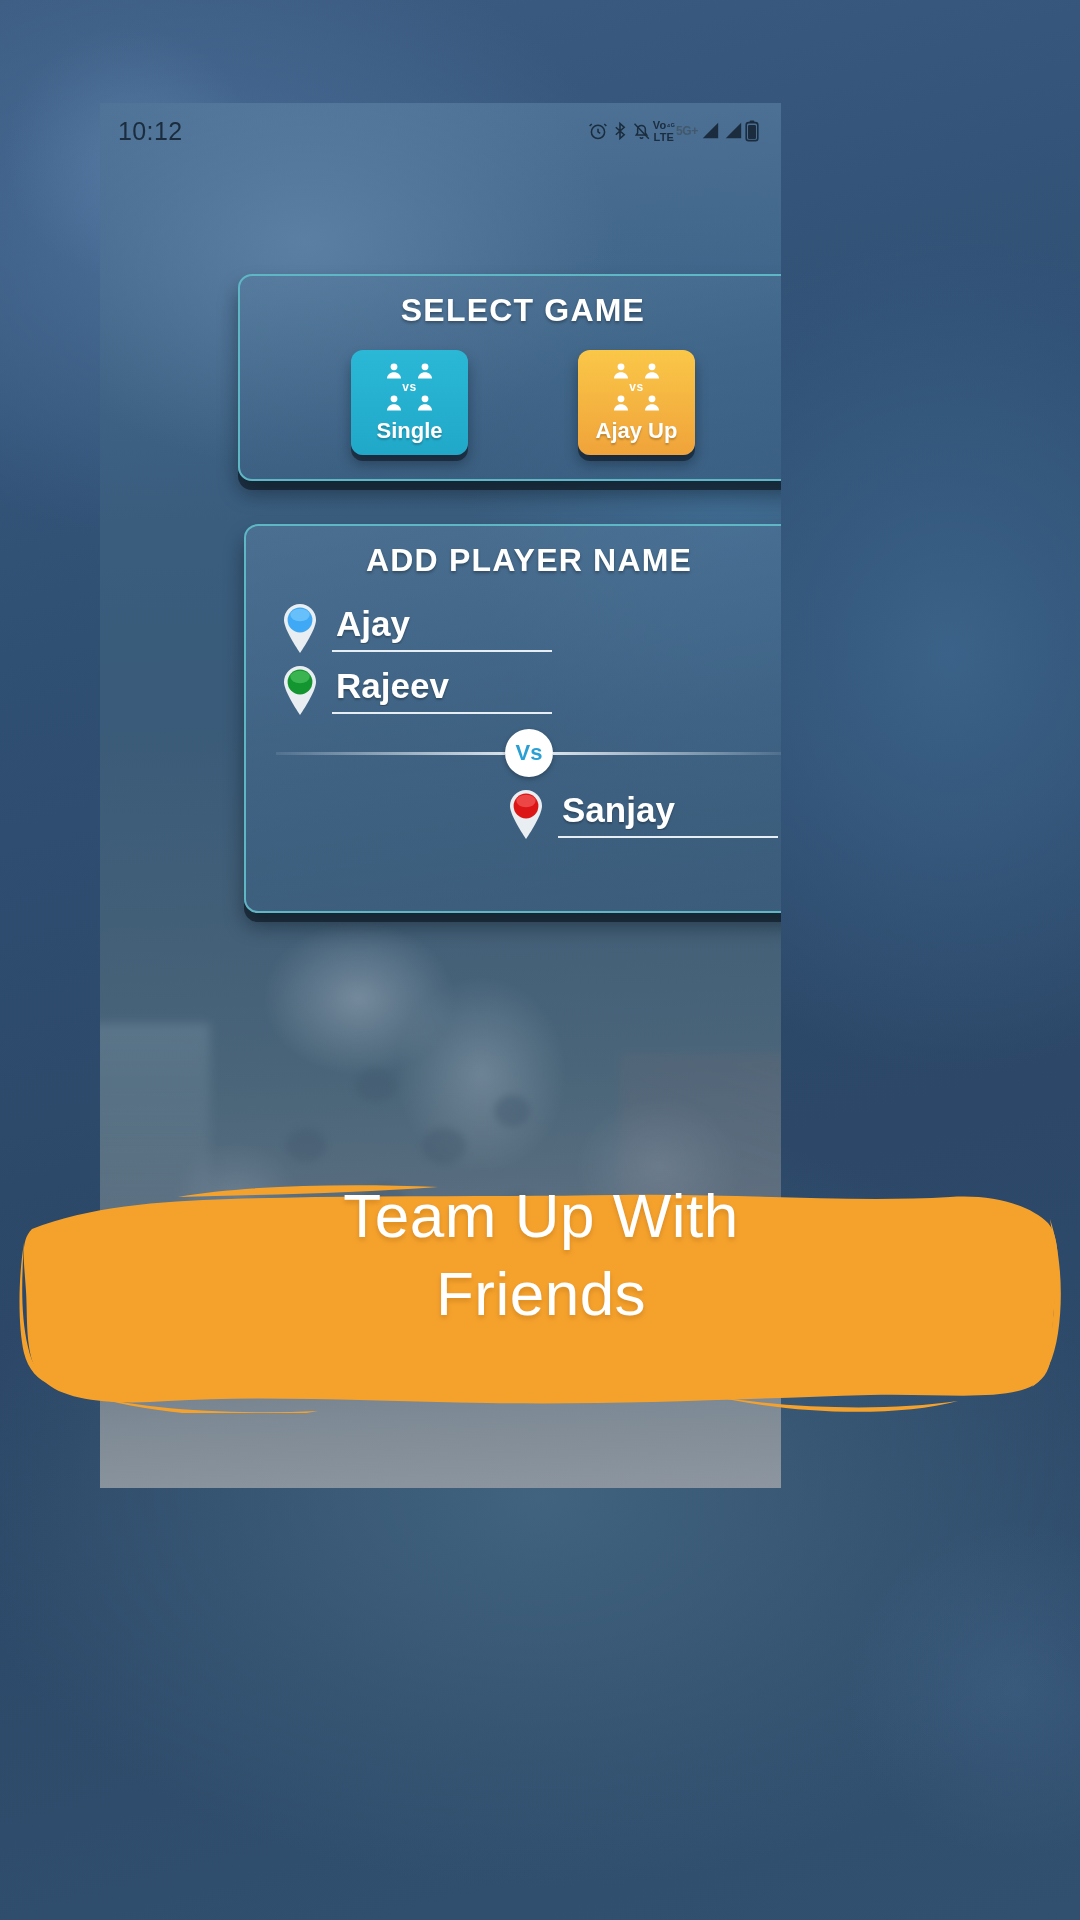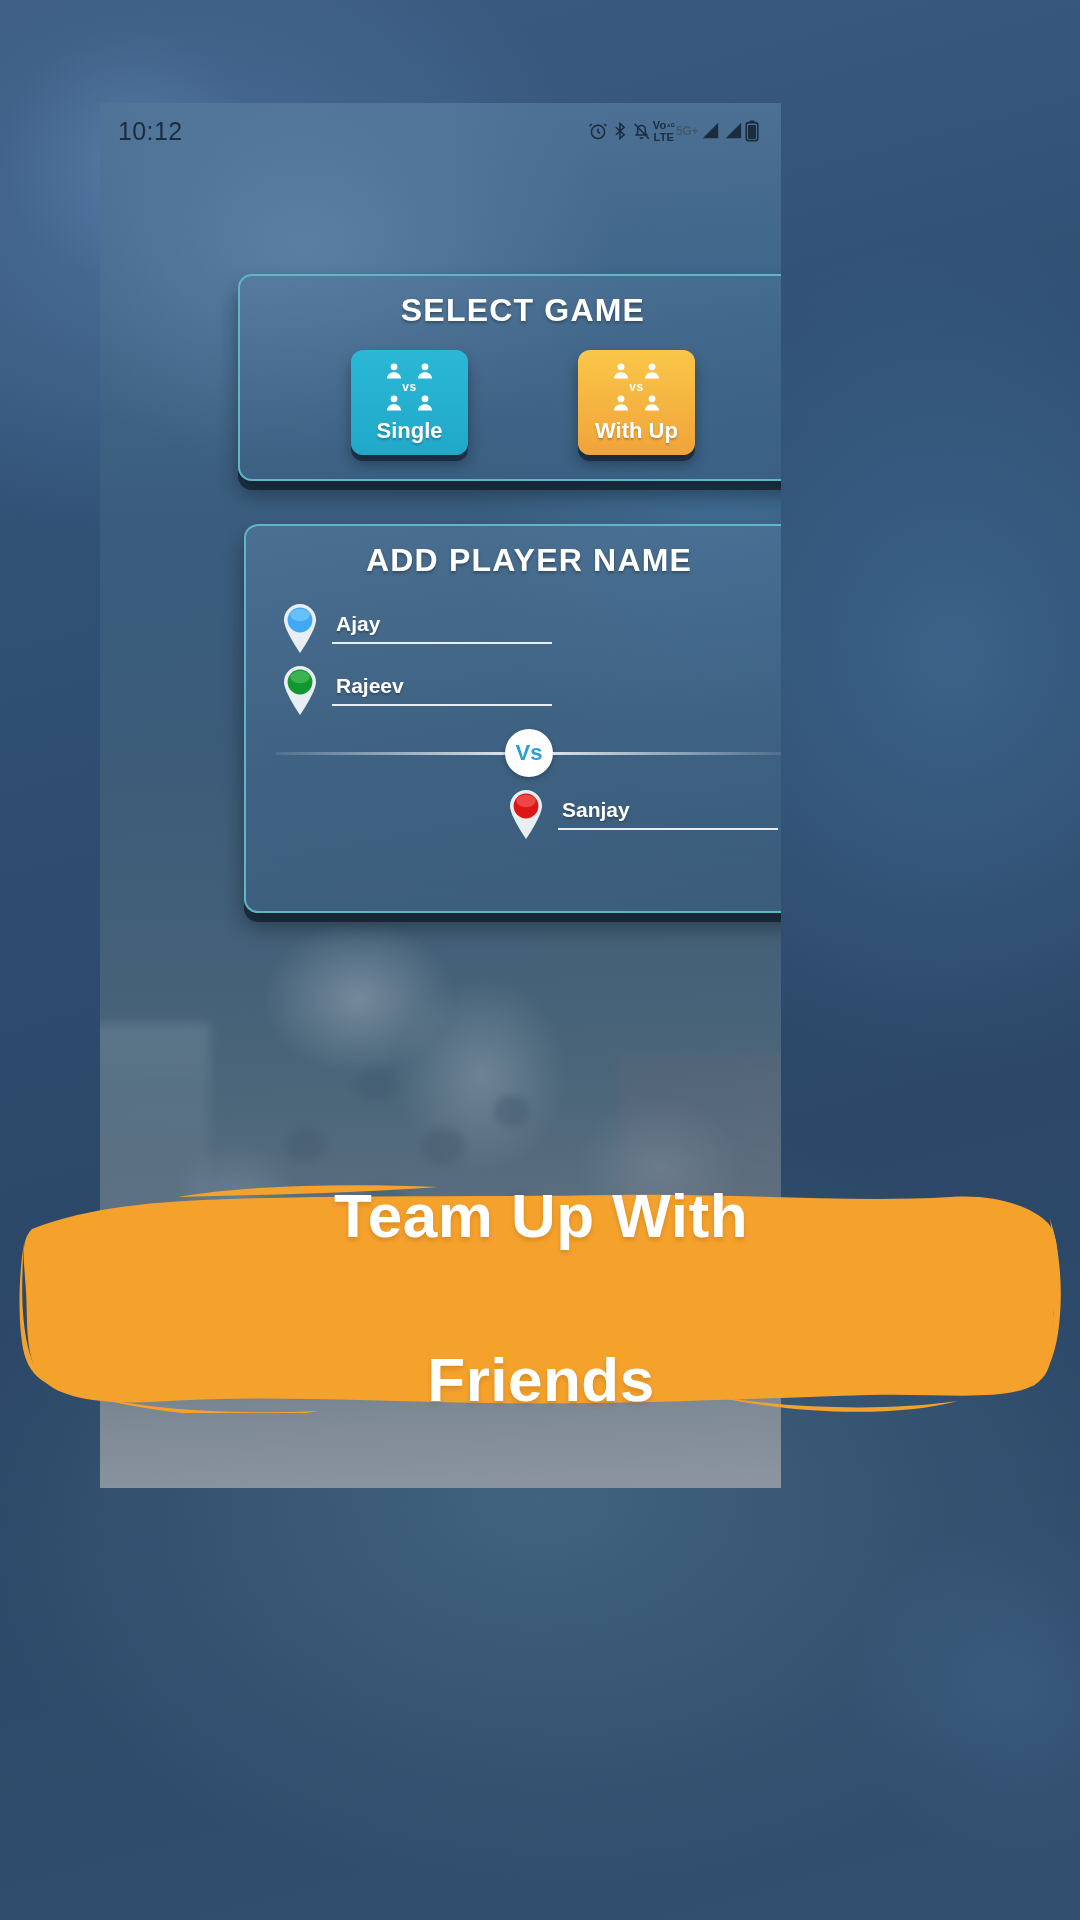--- a/index.html
+++ b/index.html
@@ -137,21 +137,21 @@
   .player-row.right { padding-left:8px; padding-right:34px; justify-content:flex-end; }
   .pin { width:40px; height:52px; flex:none; }
   .name-wrap { margin-left:12px; width:220px; }
   .player-row.right .name-wrap { width:220px; }
   .name-input {
     width:100%;
     background:transparent; border:none; outline:none;
     border-bottom:2px solid #e6edf3;
     color:#ffffff;
     font-family:"Liberation Sans", sans-serif;
-    font-weight:700; font-size:21px;
+    font-weight:700; font-size:35px;
     padding:0 2px 6px 4px;
     text-shadow:0 2px 2px rgba(0,0,0,.25);
   }
   .name-input::placeholder { color:rgba(255,255,255,.55); font-weight:700; }
 
   
   #vs-divider {
     position:relative; height:52px;
     display:flex; align-items:center;
     margin:6px 30px 4px 30px;
@@ -172,25 +172,25 @@
   }
 
   
   #promo {
     position:absolute; left:18px; top:1183px;
     width:1046px; height:230px;
   }
   #promo .brush { position:absolute; inset:0; }
   #promo .txt {
     position:absolute; inset:0;
-    display:flex; flex-direction:column; align-items:center; justify-content:space-between;
-    gap:6px;
+    display:flex; flex-direction:column; align-items:center; justify-content:flex-start;
+    gap:12px;
     color:#ffffff;
     font-family:"Liberation Sans", sans-serif;
-    font-weight:700;
+    font-weight:400;
     font-size:62px;
     letter-spacing:.5px;
     text-shadow:0 3px 5px rgba(140,75,0,.28);
     line-height:1.06;
   }
 </style>
 </head>
 <body>
 
 <div id="backdrop"></div>
@@ -313,21 +313,21 @@
             <svg width="22" height="20" viewBox="0 0 24 24" fill="#ffffff">
                 <circle cx="12" cy="7" r="4.1"></circle>
                 <path d="M3.6 21c0-4.6 3.8-7.6 8.4-7.6s8.4 3 8.4 7.6Z"></path>
               </svg>
             <svg width="22" height="20" viewBox="0 0 24 24" fill="#ffffff">
                 <circle cx="12" cy="7" r="4.1"></circle>
                 <path d="M3.6 21c0-4.6 3.8-7.6 8.4-7.6s8.4 3 8.4 7.6Z"></path>
               </svg>
           </div>
         </div>
-        <div class="label">With Up</div>
+        <div class="label">Ajay Up</div>
       </div>
 
     </div>
   </div>
 
   <div class="panel" id="panel-players">
     <div class="panel-title">ADD PLAYER NAME</div>
 
     <div style="margin-top:18px;">
 

